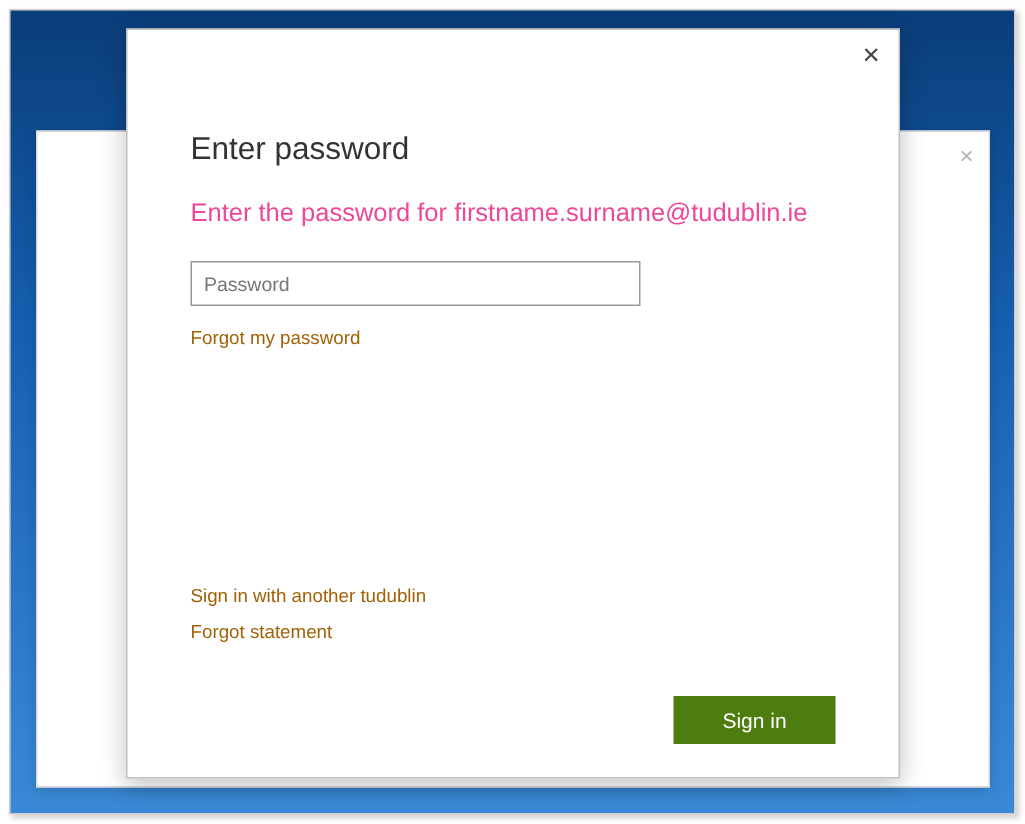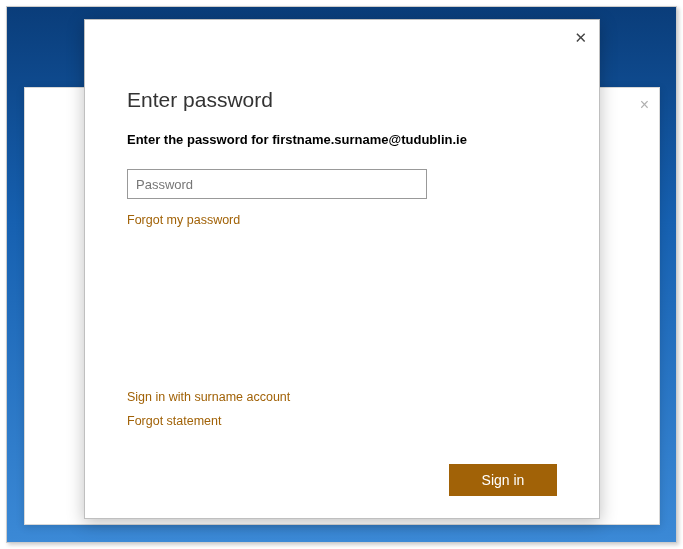--- a/index.html
+++ b/index.html
@@ -76,24 +76,23 @@
       display: flex;
       flex-direction: column;
     }
     .title {
       font-size: 21px;
       font-weight: 400;
       color: #333;
       margin-bottom: 20px;
     }
     .subtitle {
-      font-size: 13px;
-      color: #000000;
+      font-size: 17px;
+      color: #ec4899;
       margin-bottom: 22px;
-      font-weight: bold;
     }
     .password-input {
       width: 300px;
       height: 30px;
       border: 1px solid #999;
       padding: 0 8px;
       font-size: 13px;
       color: #767676;
       outline: none;
       margin-bottom: 14px;
@@ -120,21 +119,21 @@
     }
     .privacy {
       margin-bottom: 16px;
     }
     .button-row {
       display: flex;
       justify-content: flex-end;
       padding: 0 42px 22px 42px;
     }
     .signin-btn {
-      background: #a16207;
+      background: #4d7c0f;
       color: #fff;
       border: none;
       width: 108px;
       height: 32px;
       font-size: 14px;
       cursor: pointer;
     }
     .input-wrap {
       position: relative;
       width: 300px;
@@ -157,21 +156,21 @@
       <div class="title">Enter password</div>
       <div class="subtitle">Enter the password for firstname.surname@tudublin.ie</div>
 
       <div class="input-wrap">
         <input type="password" class="password-input" placeholder="Password" style="">
       </div>
 
       <a class="link forgot-link">Forgot my password</a>
 
       <div class="bottom-links">
-        <a class="link another-account">Sign in with surname account</a>
+        <a class="link another-account">Sign in with another tudublin</a>
         <a class="link privacy">Forgot statement</a>
       </div>
     </div>
 
     <div class="button-row">
       <button class="signin-btn">Sign in</button>
     </div>
   </div>
 </div>
 

